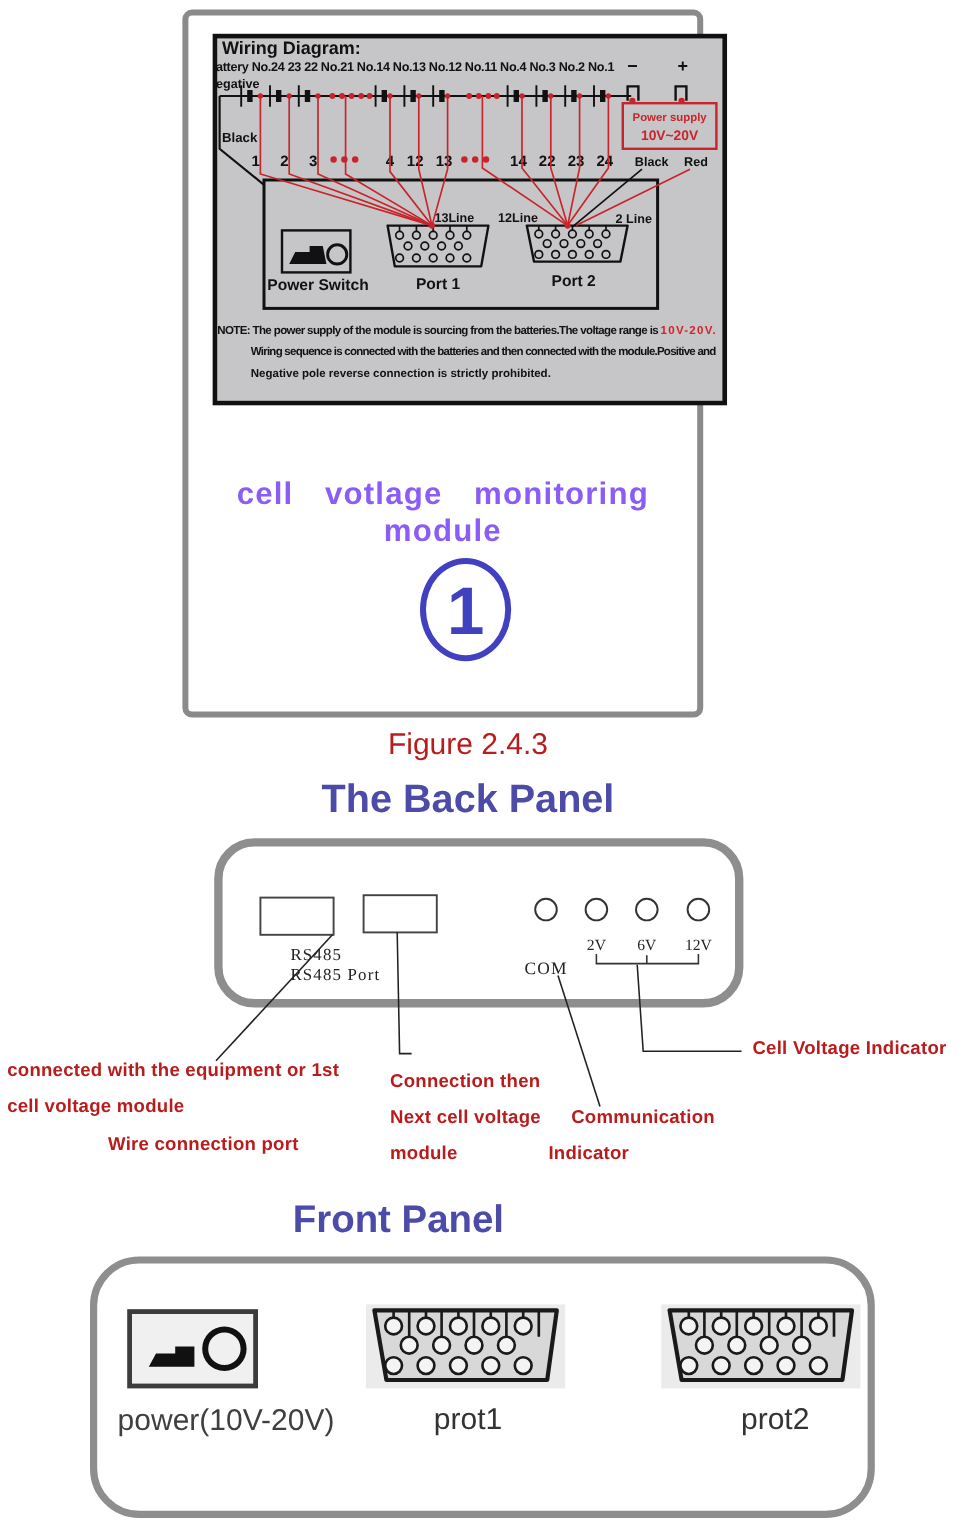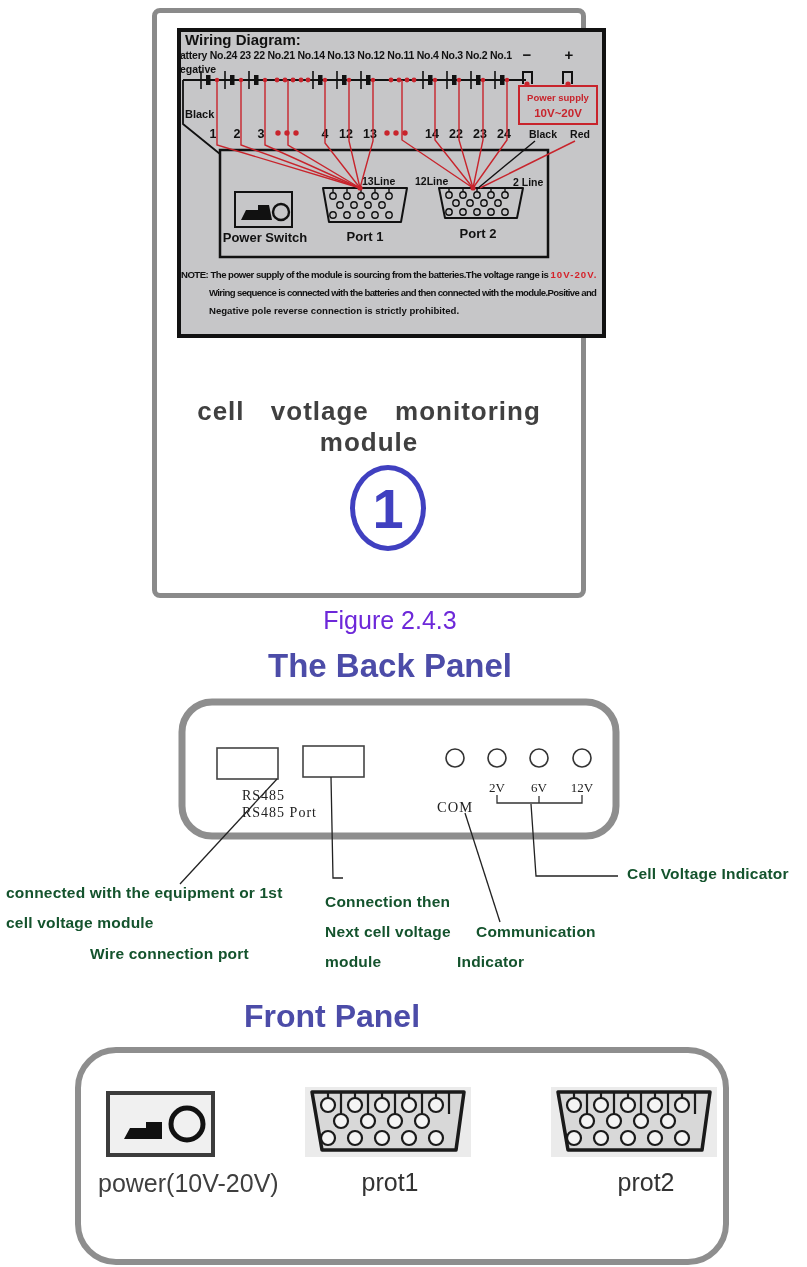--- a/index.html
+++ b/index.html
@@ -1,26 +1,26 @@
 <!DOCTYPE html>
 <html><head>
 <meta charset="utf-8">
 <style>
   html,body{margin:0;padding:0;background:#ffffff;}
   body{width:807px;height:1267px;position:relative;font-family:"Liberation Sans",sans-serif;overflow:hidden;}
   .abs{position:absolute;}
   .module-box{left:152px;top:8px;width:434px;height:590px;border:5px solid #8a8a8a;border-radius:8px;background:#fff;box-sizing:border-box;}
   .wiring-svg{left:20px;top:15px;}
-  .module-title{left:0;right:0;top:383px;text-align:center;font-size:26px;font-weight:bold;color:#404040;word-spacing:18px;letter-spacing:1px;}
+  .module-title{left:0;right:0;top:383px;text-align:center;font-size:26px;font-weight:bold;color:#8b5cf6;word-spacing:18px;letter-spacing:1px;}
   .circle-one{left:193px;top:452px;width:76px;height:86px;border:5px solid #4040c0;border-radius:50%;display:flex;align-items:center;justify-content:center;font-size:56px;font-weight:bold;color:#4040c0;box-sizing:border-box;}
-  .fig-caption{left:240px;top:606px;width:300px;text-align:center;font-size:25px;color:#6d28d9;}
+  .fig-caption{left:240px;top:606px;width:300px;text-align:center;font-size:25px;color:#b91c1c;}
   .panel-heading{font-weight:bold;color:#4c4ca8;}
   .back-heading{left:230px;top:647px;width:320px;text-align:center;font-size:33px;}
   .front-heading{left:244px;top:998px;width:300px;text-align:left;font-size:32px;}
-  .ann{color:#14532d;font-weight:bold;font-size:15.5px;letter-spacing:0.2px;white-space:nowrap;}
+  .ann{color:#b91c1c;font-weight:bold;font-size:15.5px;letter-spacing:0.2px;white-space:nowrap;}
   svg text{font-family:"Liberation Sans",sans-serif;}
   svg text.serif{font-family:"Liberation Serif",serif;}
 </style>
 </head>
 <body>
 
 <div class="abs module-box">
 
   <svg class="abs wiring-svg" width="429" height="310" viewBox="0 0 429 310">
     <rect x="2" y="2" width="425" height="306" fill="#c6c6c8" stroke="#111" stroke-width="4"></rect>

